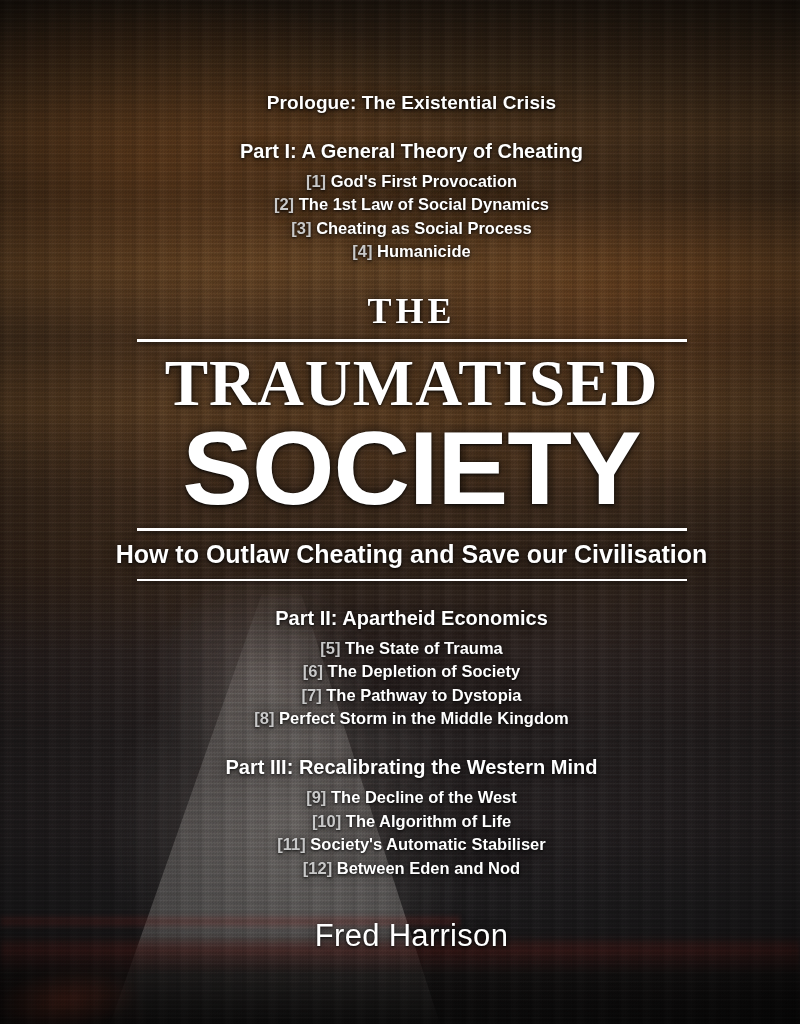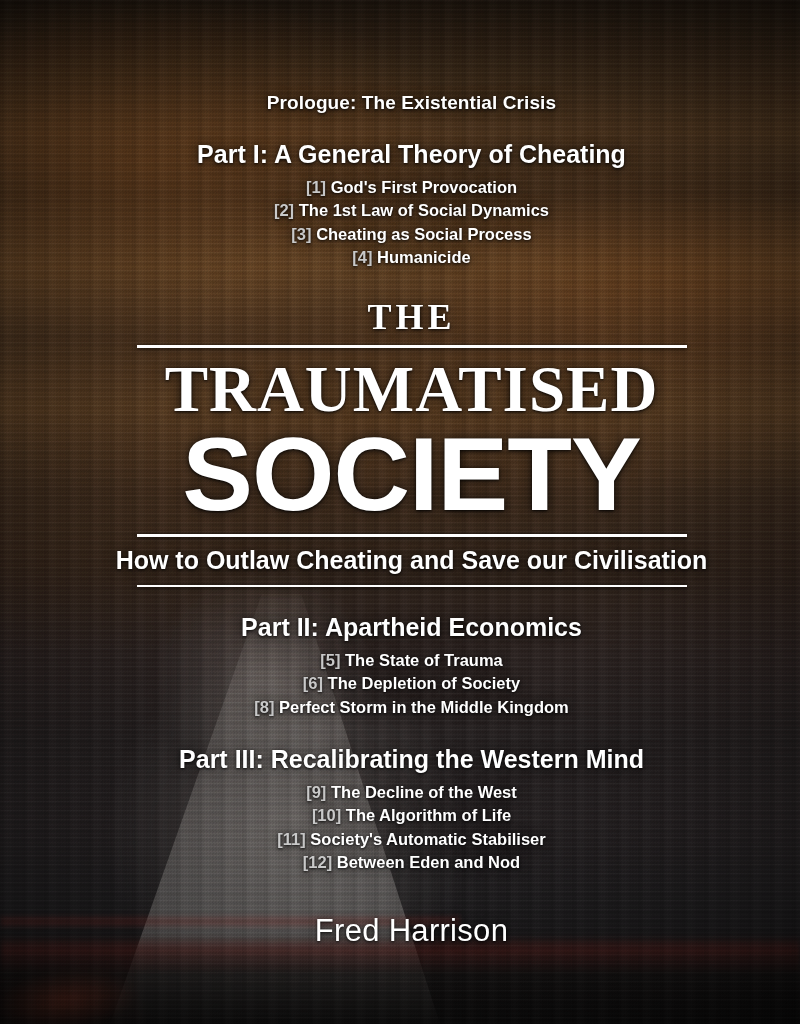--- a/index.html
+++ b/index.html
@@ -168,21 +168,21 @@
     margin-top: 92px;
     font-size: 19px;
     font-weight: bold;
     letter-spacing: 0.1px;
   }
   .part-block {
     text-align: center;
     width: 100%;
   }
   .part-title {
-    font-size: 25px;
+    font-size: 20px;
     font-weight: bold;
     margin-top: 26px;
     margin-bottom: 7px;
   }
   .chapter {
     font-size: 16.5px;
     font-weight: bold;
     line-height: 1.42;
     white-space: nowrap;
     text-align: center;
@@ -303,20 +303,24 @@
       <div class="part-title">Part II: Apartheid Economics</div>
       <div class="chapter">
         <span class="num">[5]</span>
         <span>The State of Trauma</span>
       </div>
       <div class="chapter">
         <span class="num">[6]</span>
         <span>The Depletion of Society</span>
       </div>
       <div class="chapter">
+        <span class="num">[7]</span>
+        <span>The Pathway to Dystopia</span>
+      </div>
+      <div class="chapter">
         <span class="num">[8]</span>
         <span>Perfect Storm in the Middle Kingdom</span>
       </div>
     </div>
 
     <div class="part-block">
       <div class="part-title">Part III: Recalibrating the Western Mind</div>
       <div class="chapter">
         <span class="num">[9]</span>
         <span>The Decline of the West</span>

